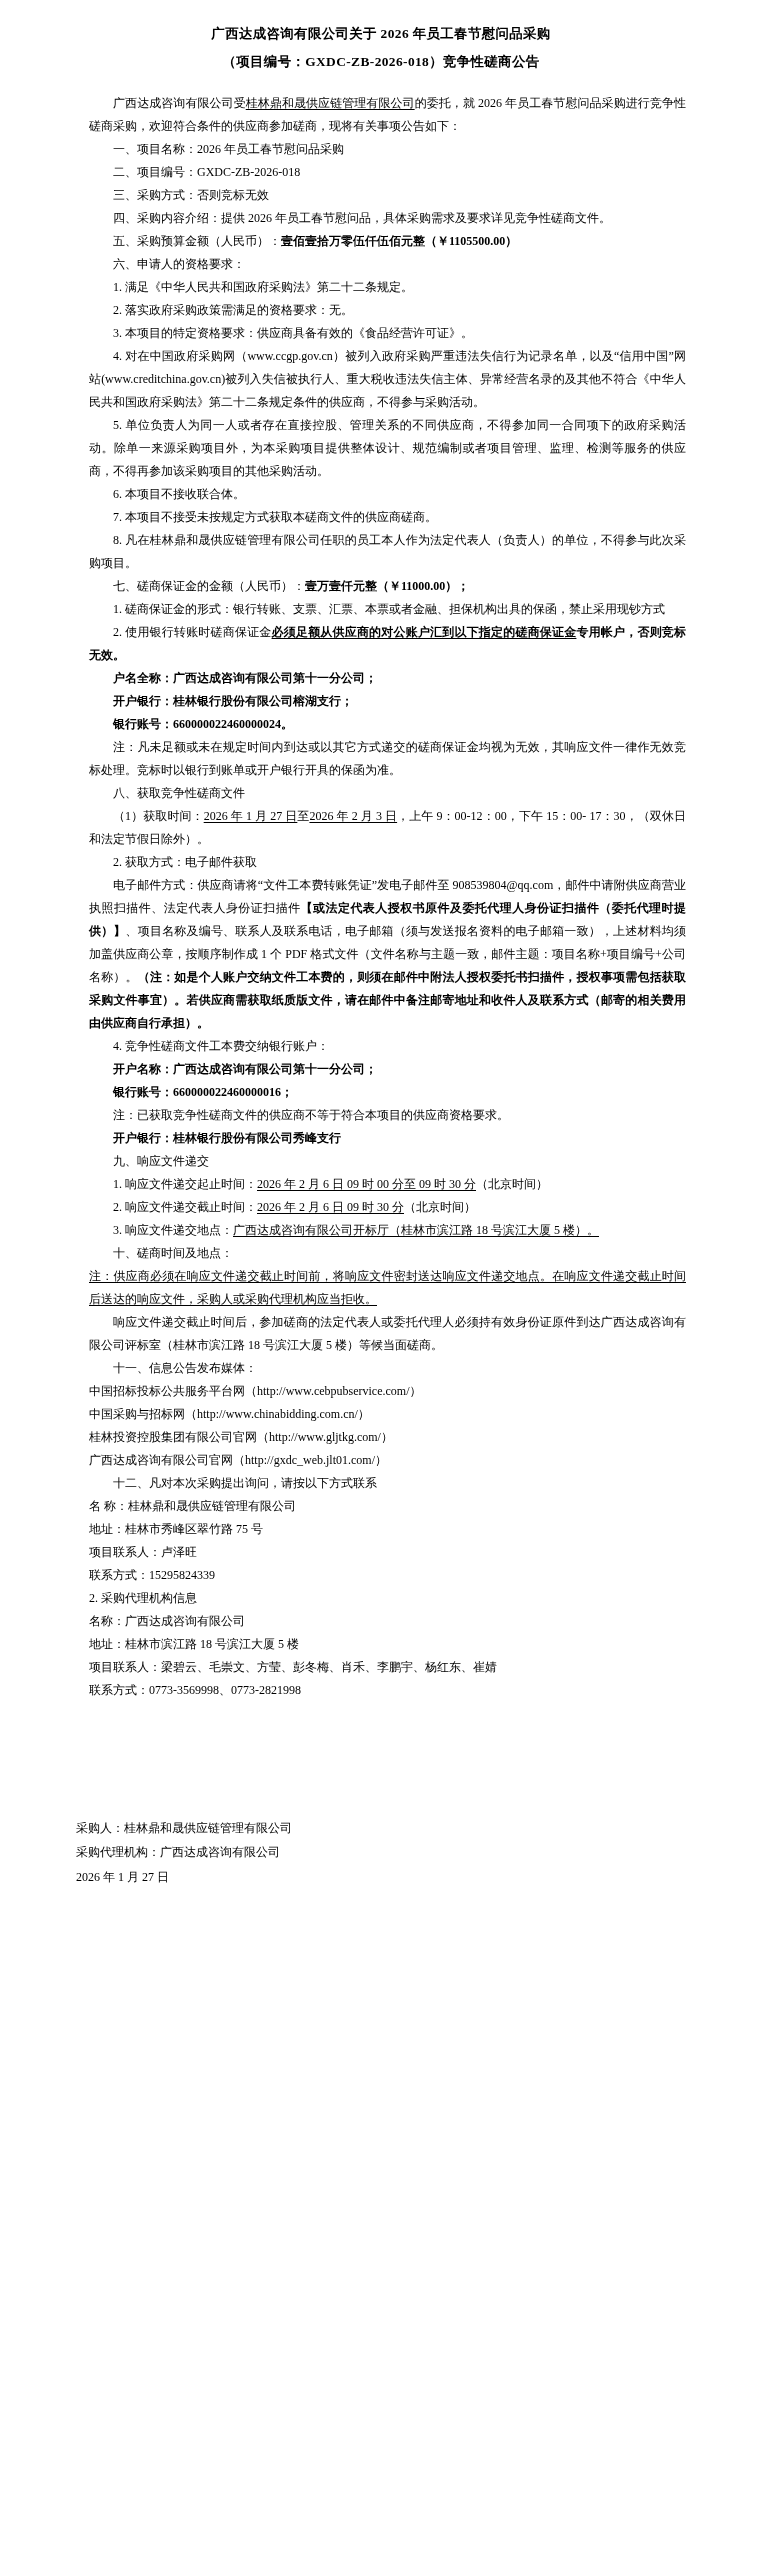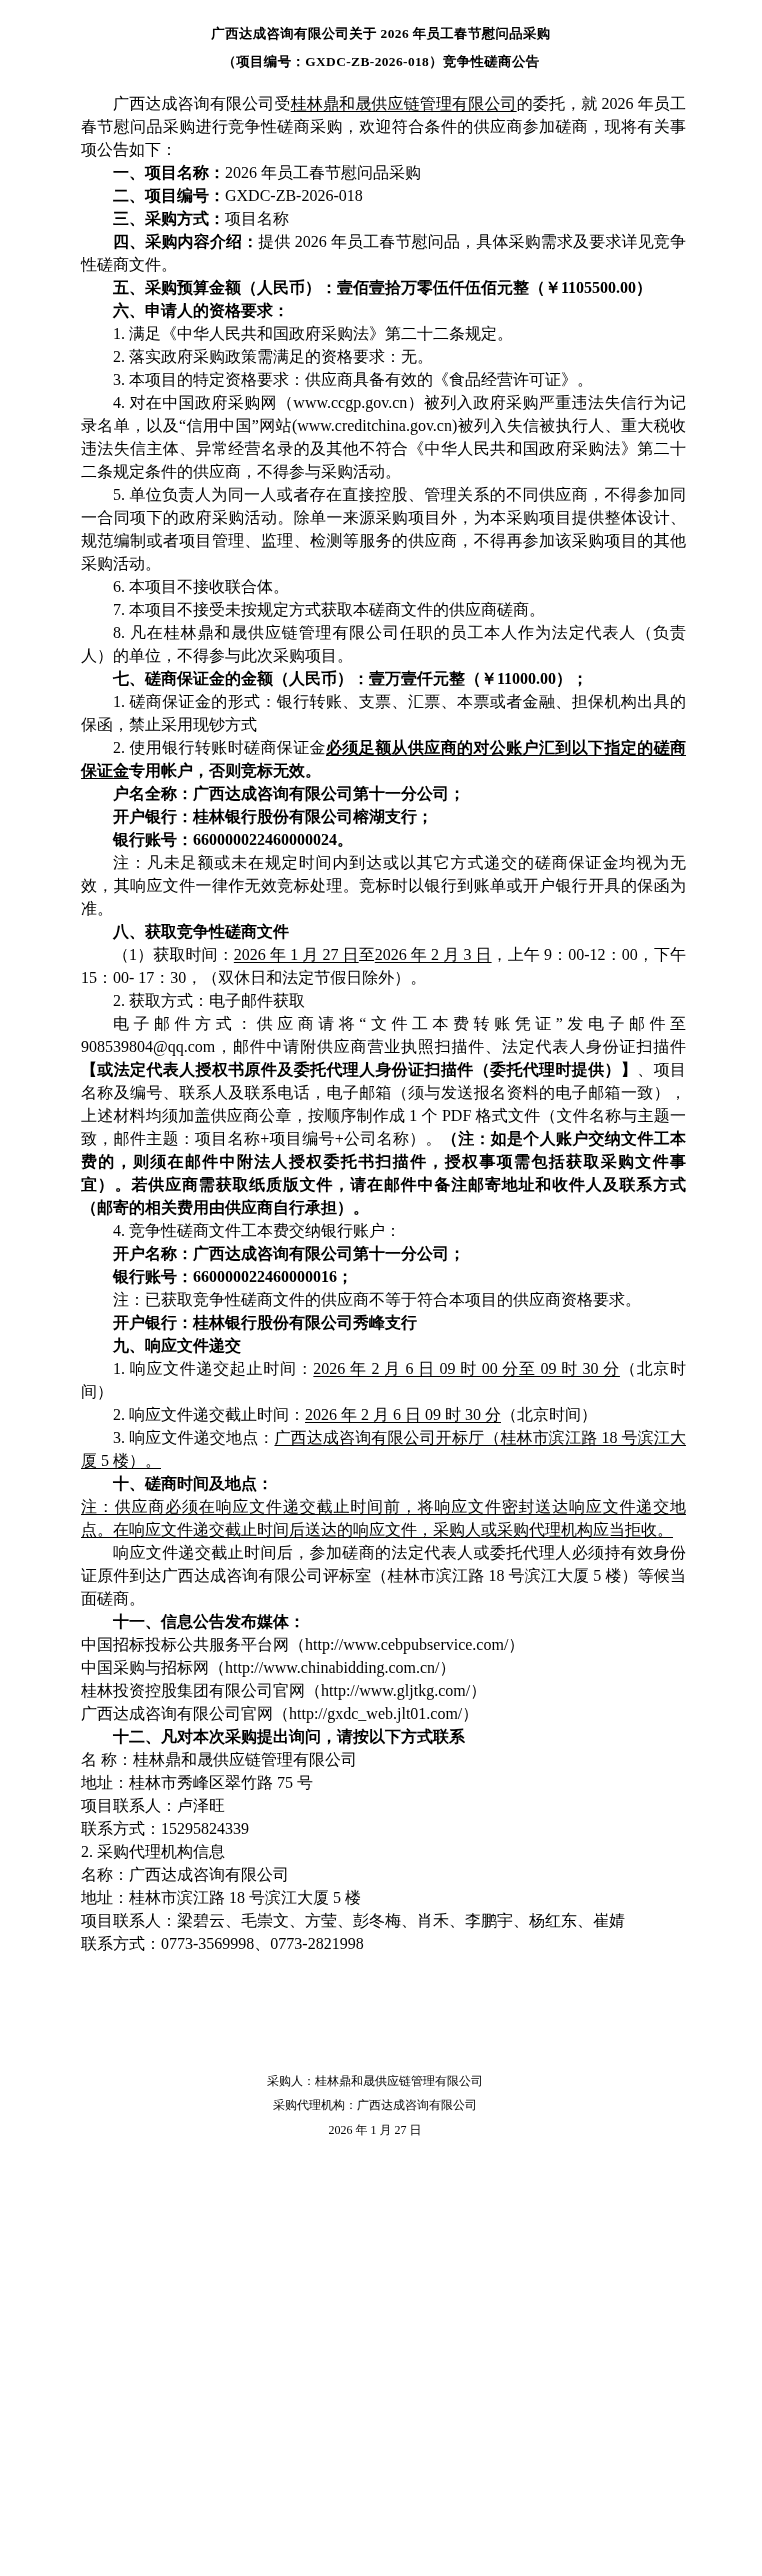--- a/index.html
+++ b/index.html
@@ -10,54 +10,54 @@
     -webkit-font-smoothing:none;
   }
   .page { width:762px; min-height:2576px; box-sizing:border-box; padding:20px 76px 43px 76px; }
 
   .title { text-align:center; font-weight:bold; font-size:13.4px; line-height:27.5px; letter-spacing:0.4px; }
   .title-line { white-space:nowrap; }
 
   .spacer-top { height:17px; }
 
   p.para {
-    font-size:16px;
+    font-size:12px;
     line-height:23px;
-    margin:0 0 0 5px;
+    margin:0 0 0 13px;
     text-align:justify;
     text-justify:inter-ideograph;
     text-indent:2em;
   }
   p.noind { text-indent:0; }
   .b { font-weight:bold; }
   .u { text-decoration:underline; text-underline-offset:2.3px; }
-  .sec { font-weight:bold; }
+  .sec { font-weight:normal; }
 
-  .footer { margin-top:114px; font-size:12px; line-height:24.4px; text-align:center; padding-right:12.2px; }
+  .footer { margin-top:114px; font-size:12px; line-height:24.4px; text-align:left; padding-right:12.2px; }
   .footer div { white-space:nowrap; }
 </style>
 </head>
 <body>
 
 <div class="page">
 
   <div class="title">
     <div class="title-line">广西达成咨询有限公司关于 2026 年员工春节慰问品采购</div>
     <div class="title-line">（项目编号：GXDC-ZB-2026-018）竞争性磋商公告</div>
   </div>
 
   <div class="spacer-top"></div>
 
   <p class="para"><span>广西达成咨询有限公司受</span><span class="u">桂林鼎和晟供应链管理有限公司</span><span>的委托，就 2026 年员工春节慰问品采购进行竞争性磋商采购，欢迎符合条件的供应商参加磋商，现将有关事项公告如下：</span></p>
 
   <p class="para"><span class="sec">一、项目名称：</span><span>2026 年员工春节慰问品采购</span></p>
 
   <p class="para"><span class="sec">二、项目编号：</span><span>GXDC-ZB-2026-018</span></p>
 
-  <p class="para"><span class="sec">三、采购方式：</span><span>项目名称</span></p>
+  <p class="para"><span class="sec">三、采购方式：</span><span>否则竞标无效</span></p>
 
   <p class="para"><span class="sec">四、采购内容介绍：</span><span>提供 2026 年员工春节慰问品，具体采购需求及要求详见竞争性磋商文件。</span></p>
 
   <p class="para"><span class="sec">五、采购预算金额（人民币）：</span><span class="b">壹佰壹拾万零伍仟伍佰元整（￥1105500.00）</span></p>
 
   <p class="para sec">六、申请人的资格要求：</p>
 
   <p class="para">1. 满足《中华人民共和国政府采购法》第二十二条规定。</p>
   <p class="para">2. 落实政府采购政策需满足的资格要求：无。</p>
   <p class="para">3. 本项目的特定资格要求：供应商具备有效的《食品经营许可证》。</p>

